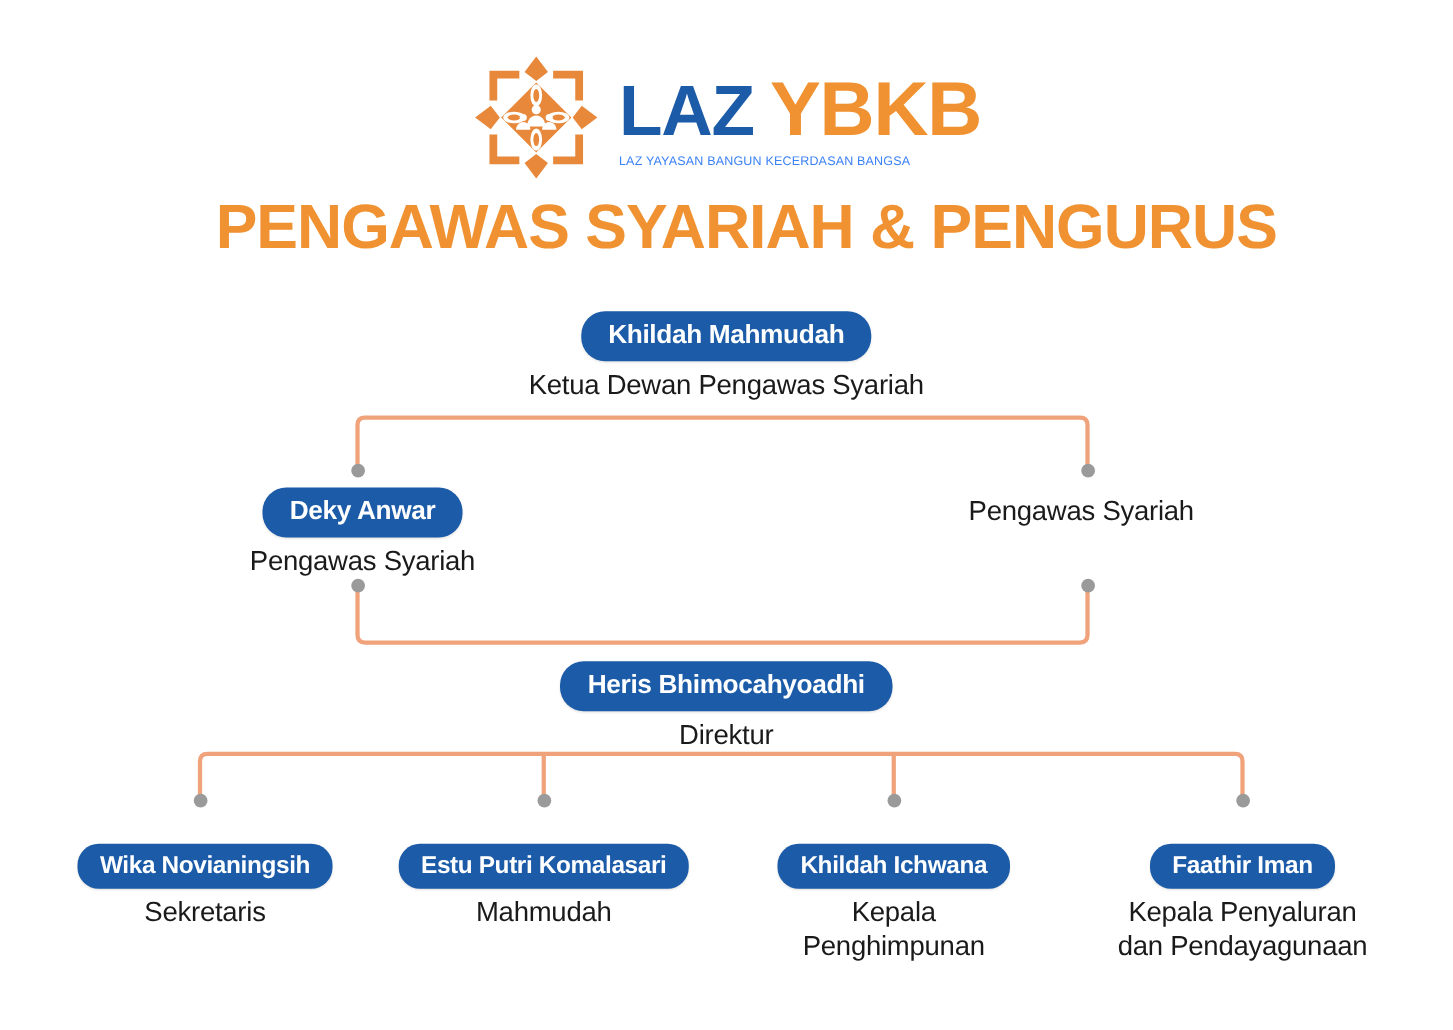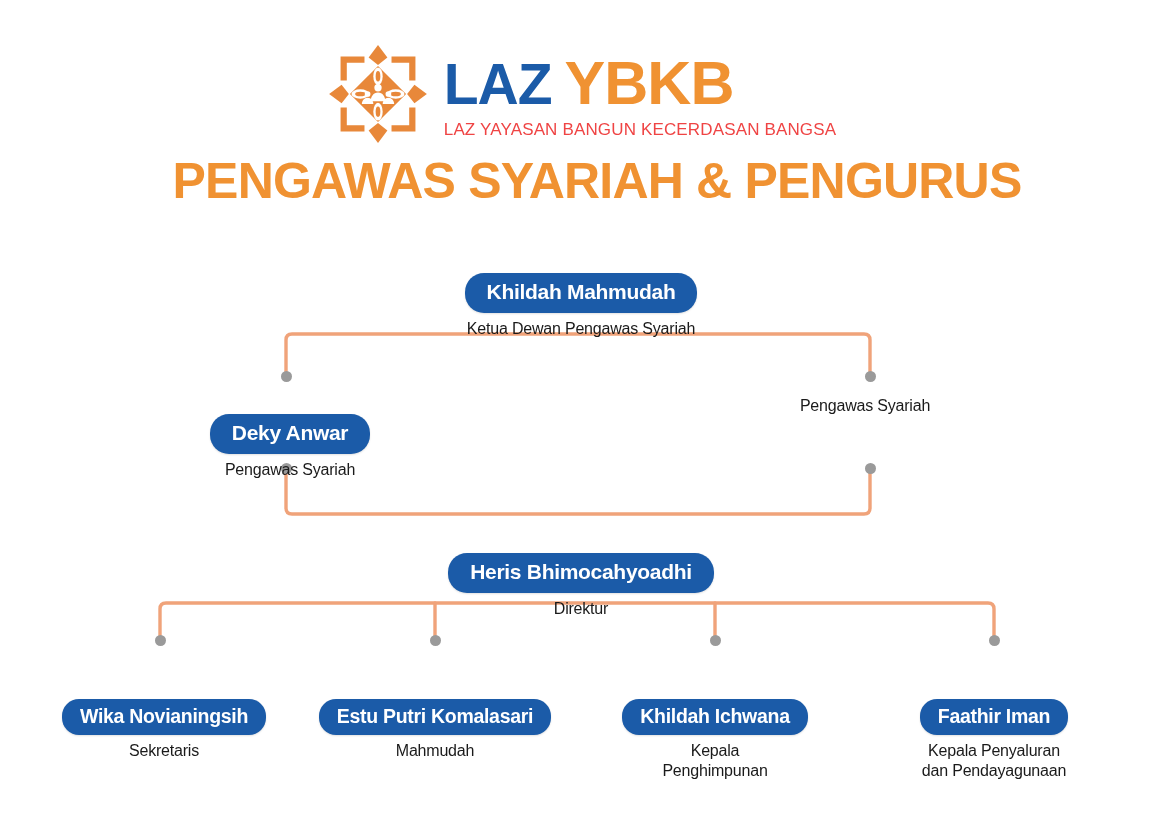--- a/index.html
+++ b/index.html
@@ -56,22 +56,22 @@
     color: #1b5ba8;
     letter-spacing: -1px;
   }
   .logo-ybkb {
     font-size: 61px;
     font-weight: bold;
     color: #f09232;
     letter-spacing: -1px;
   }
   .logo-tagline {
-    font-size: 17px;
-    color: #ef4444;
+    font-size: 10px;
+    color: #3b82f6;
     letter-spacing: 0.15px;
     margin-top: 6px;
     white-space: nowrap;
   }
   .page-title {
     position: absolute;
     top: 152px;
     left: 16px;
     width: 1162px;
     text-align: center;
@@ -93,30 +93,29 @@
     background: #1b5ba8;
     color: #ffffff;
     font-size: 21px;
     font-weight: bold;
     border-radius: 19px;
     padding: 7px 22px 9px 22px;
     white-space: nowrap;
     letter-spacing: -0.3px;
     line-height: 1.15;
     box-shadow: 0 1px 2px rgba(0,0,0,0.12);
-    margin-top: 24px;
   }
   .pill.small {
     font-size: 19.5px;
     padding: 6px 18px 8px 18px;
     border-radius: 17px;
   }
   .role {
     margin-top: 6px;
-    font-size: 16px;
+    font-size: 22px;
     color: #1a1a1a;
     text-align: center;
     line-height: 1.22;
     white-space: pre-line;
     letter-spacing: -0.2px;
   }
 
   
   .conn-layer {
     position: absolute;

